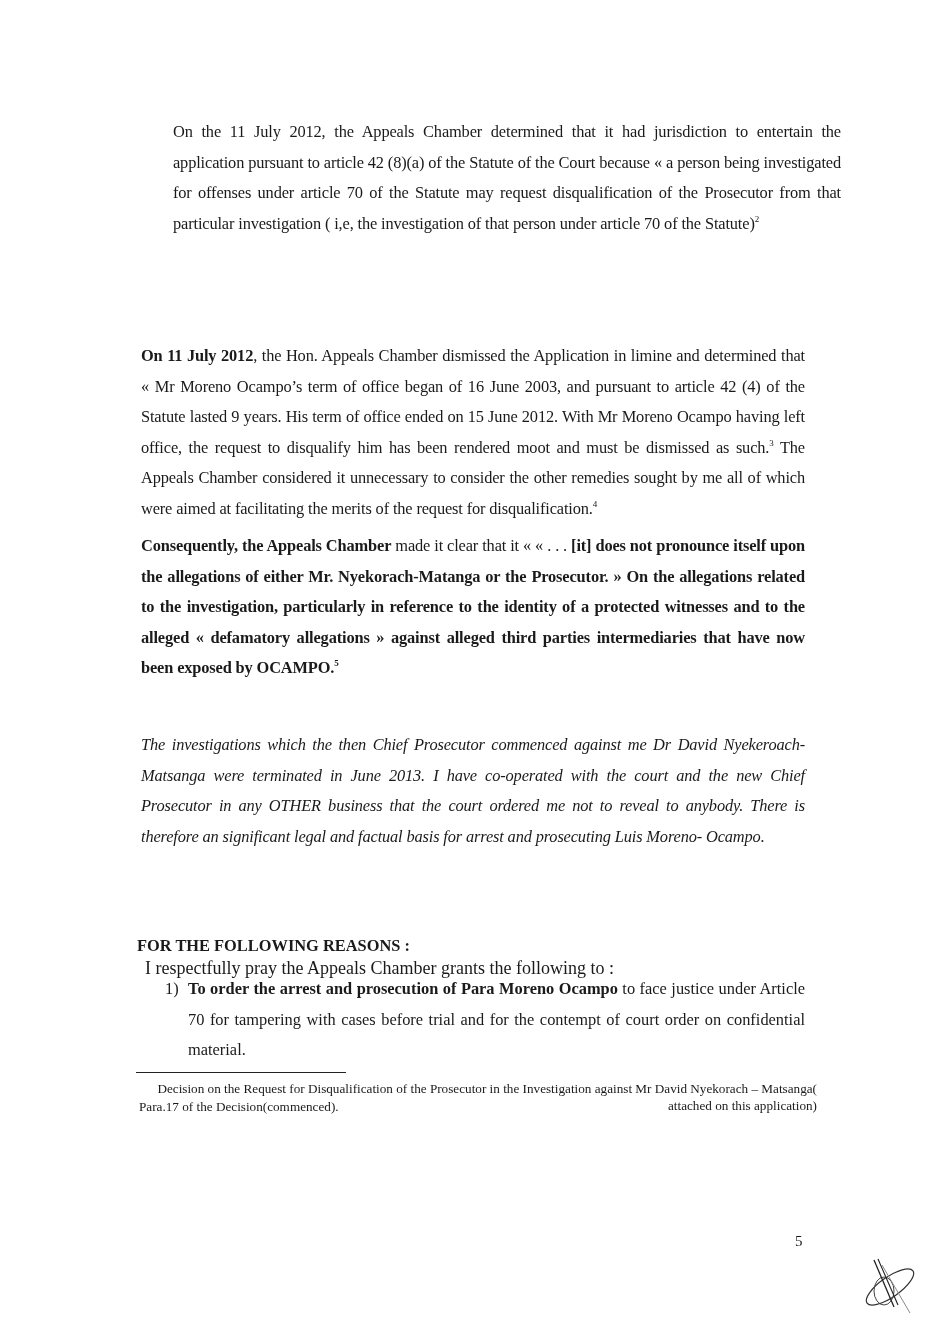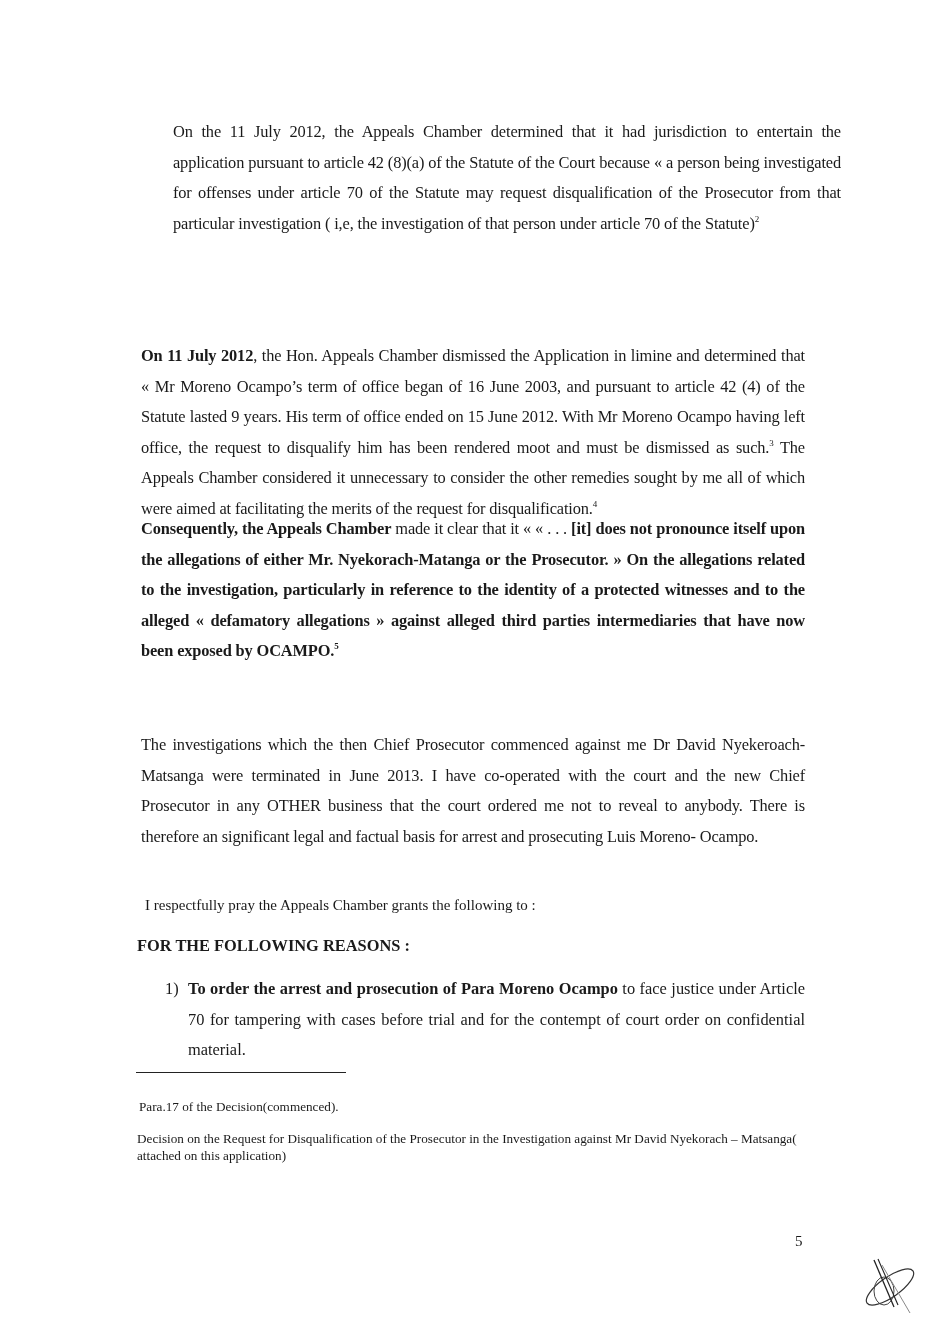--- a/index.html
+++ b/index.html
@@ -4,31 +4,31 @@
 <style>
   html, body { margin:0; padding:0; background:#ffffff; }
   body { width:935px; height:1323px; position:relative; overflow:hidden;
          font-family:"Liberation Serif", serif; color:#1a1a1a; }
   .para { position:absolute; left:137px; width:668px; font-size:16.4px; line-height:30.6px;
           text-align:justify; letter-spacing:-0.15px; }
   .para sup { font-size:9px; line-height:0; vertical-align:7px; }
   b { font-weight:bold; }
   #p1 { top:117px;margin-left:36px; }
   #p2 { top:301px; left:141px; width:664px;margin-top:40px; }
-  #p3 { top:514px; left:141px; width:664px; }
-  #p4 { top:730px; left:141px; width:664px; }
+  #p3 { top:531px; left:141px; width:664px; }
+  #p4 { top:730px; left:141px; width:664px;font-style:italic; }
   #heading { position:absolute; left:137px; top:914px; font-size:16.4px; font-weight:bold; line-height:26px;margin-top:19px; }
-  #intro { position:absolute; left:145px; top:892px; font-size:15px; line-height:26px; }
+  #intro { position:absolute; left:145px; top:955px; font-size:18px; line-height:26px; }
   #item1 { position:absolute; left:165px; top:974px; width:640px; font-size:16.4px; line-height:30.6px; }
   #item1 .num { position:absolute; left:0; top:0; }
   #item1 .txt { margin-left:23px; text-align:justify; display:block; }
   #fn-rule { position:absolute; left:136px; top:1072px; width:210px; border-top:1px solid #222; }
   .fn { position:absolute; left:137px; font-size:13.2px; line-height:17px; width:680px; }
   #fn1 { top:1098px; left:139px; }
-  #fn2 { top:1130px; }
+  #fn2 { top:1080px;text-align:right; }
   #pagenum { position:absolute; left:795px; top:1233px; font-size:15px; }
   #signature { position:absolute; left:860px; top:1255px; width:60px; height:60px; }
 </style>
 </head>
 <body>
 
 <div id="p1" class="para"><span>On the 11 July 2012, the Appeals Chamber determined that it had jurisdiction to entertain the application pursuant to article 42 (8)(a) of the Statute of the Court because « a person being investigated for offenses under article 70 of the Statute may request disqualification of the Prosecutor from that particular investigation ( i,e, the investigation of that person under article 70 of the Statute)</span><sup>2</sup></div>
 
 <div id="p2" class="para"><b>On 11 July 2012</b><span>, the Hon. Appeals Chamber dismissed the Application in limine  and determined that «  Mr Moreno Ocampo’s term of office began of 16 June 2003, and pursuant to article 42 (4) of the Statute lasted 9 years. His term of office ended on 15 June 2012. With Mr Moreno Ocampo having left office, the request to disqualify him has been rendered moot and must be dismissed as such.</span><sup>3</sup><span> The Appeals Chamber considered it unnecessary to consider the other remedies sought by  me  all of which were aimed at facilitating the merits of the request for disqualification.</span><sup>4</sup></div>
 

